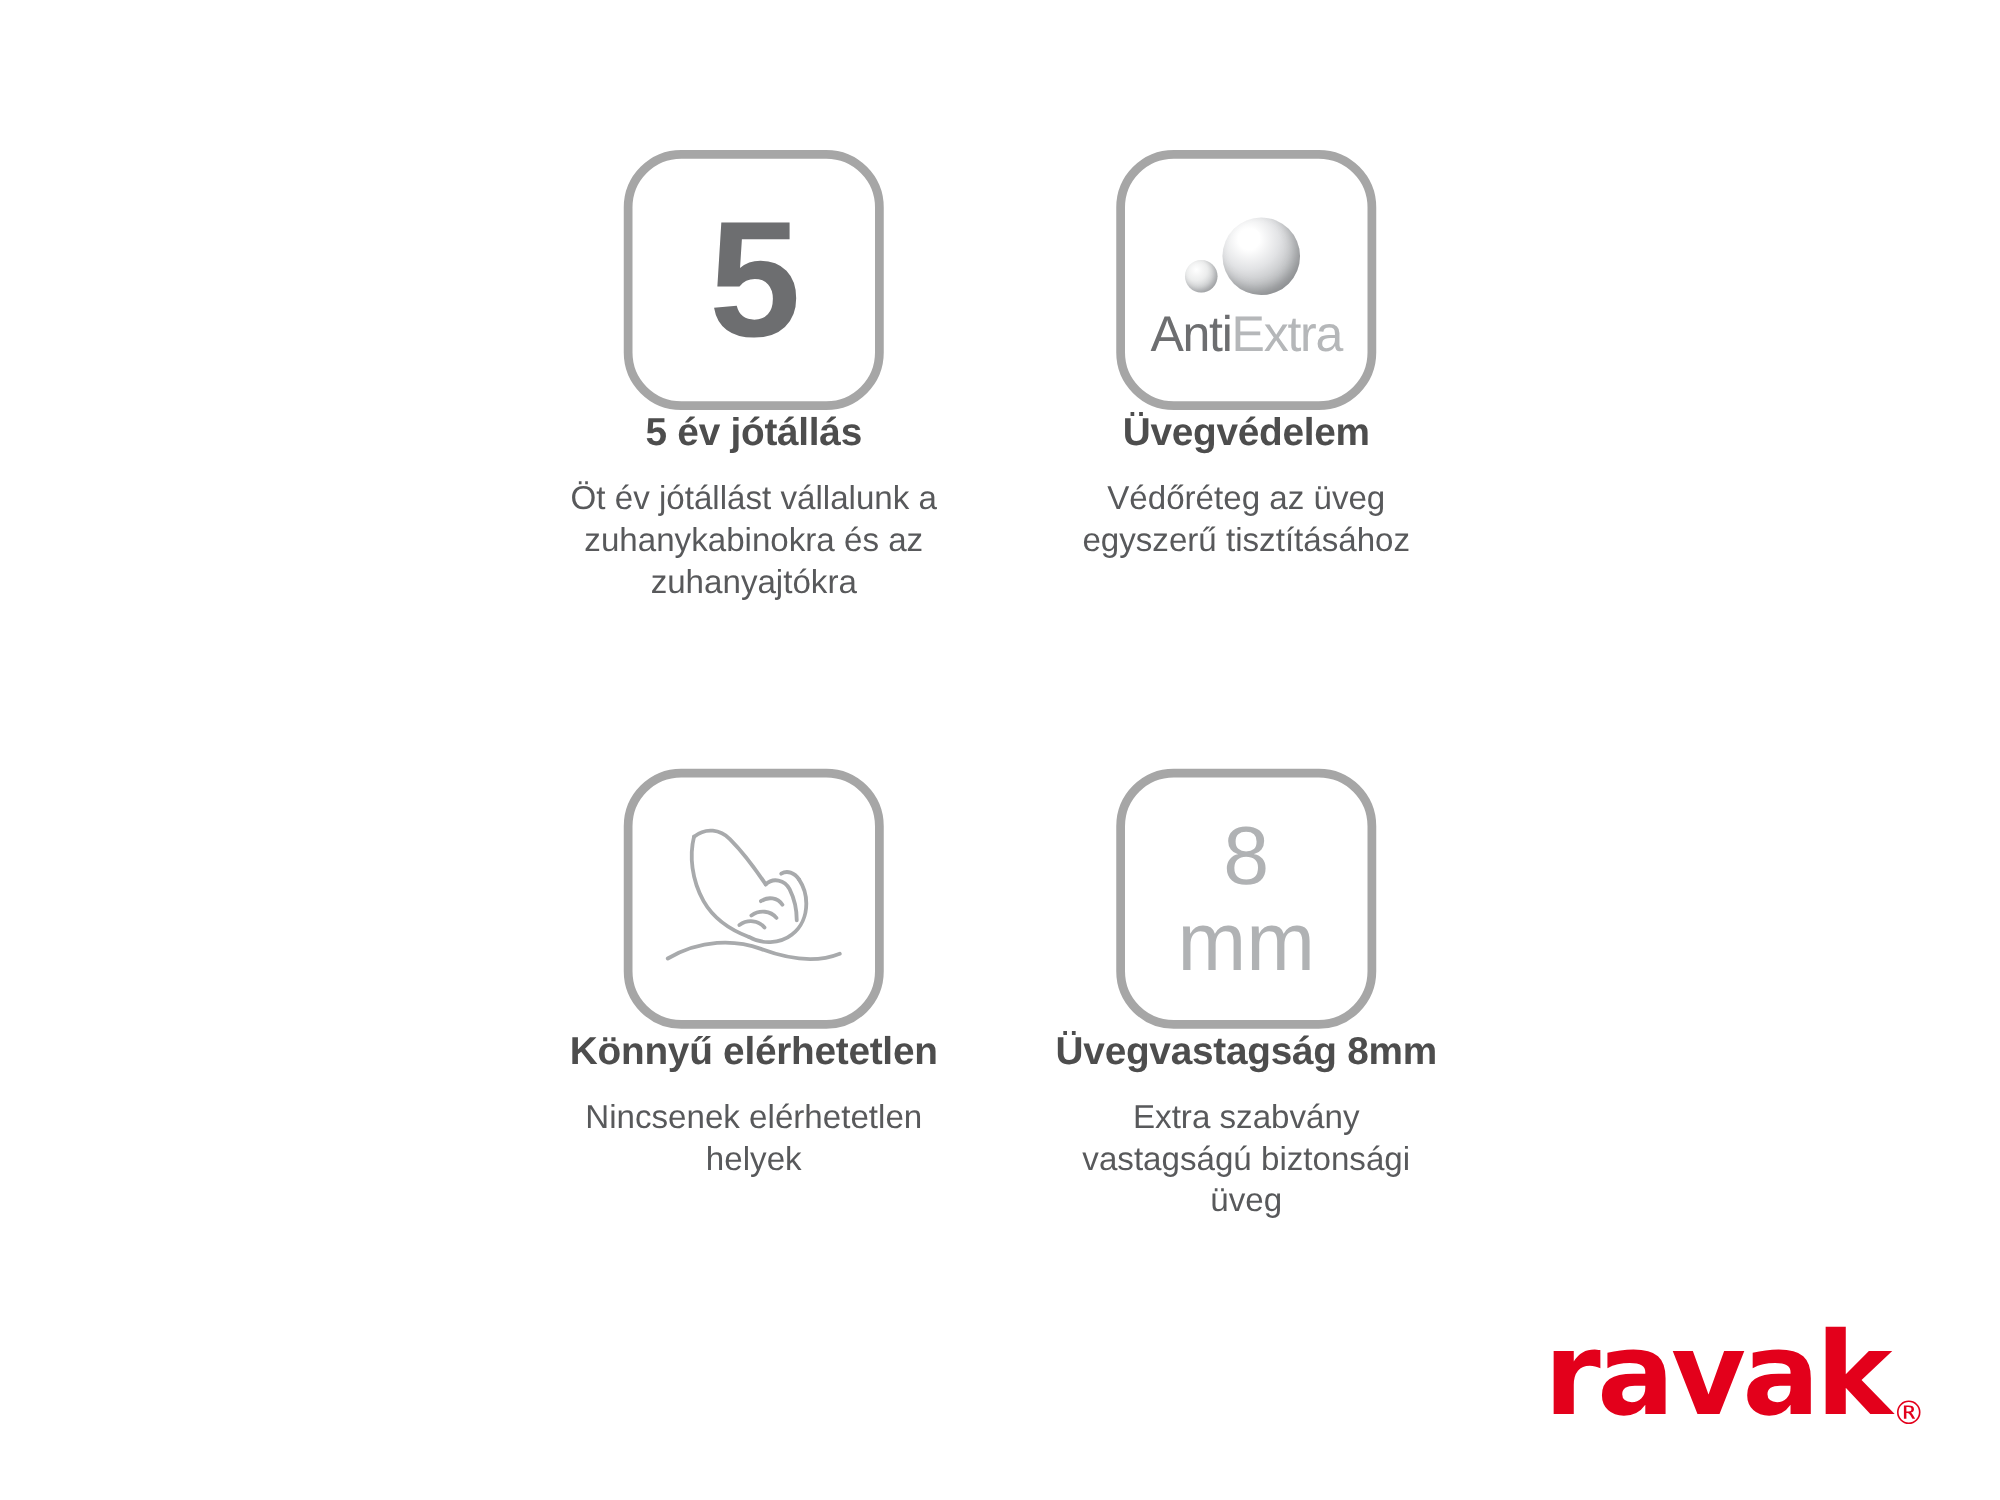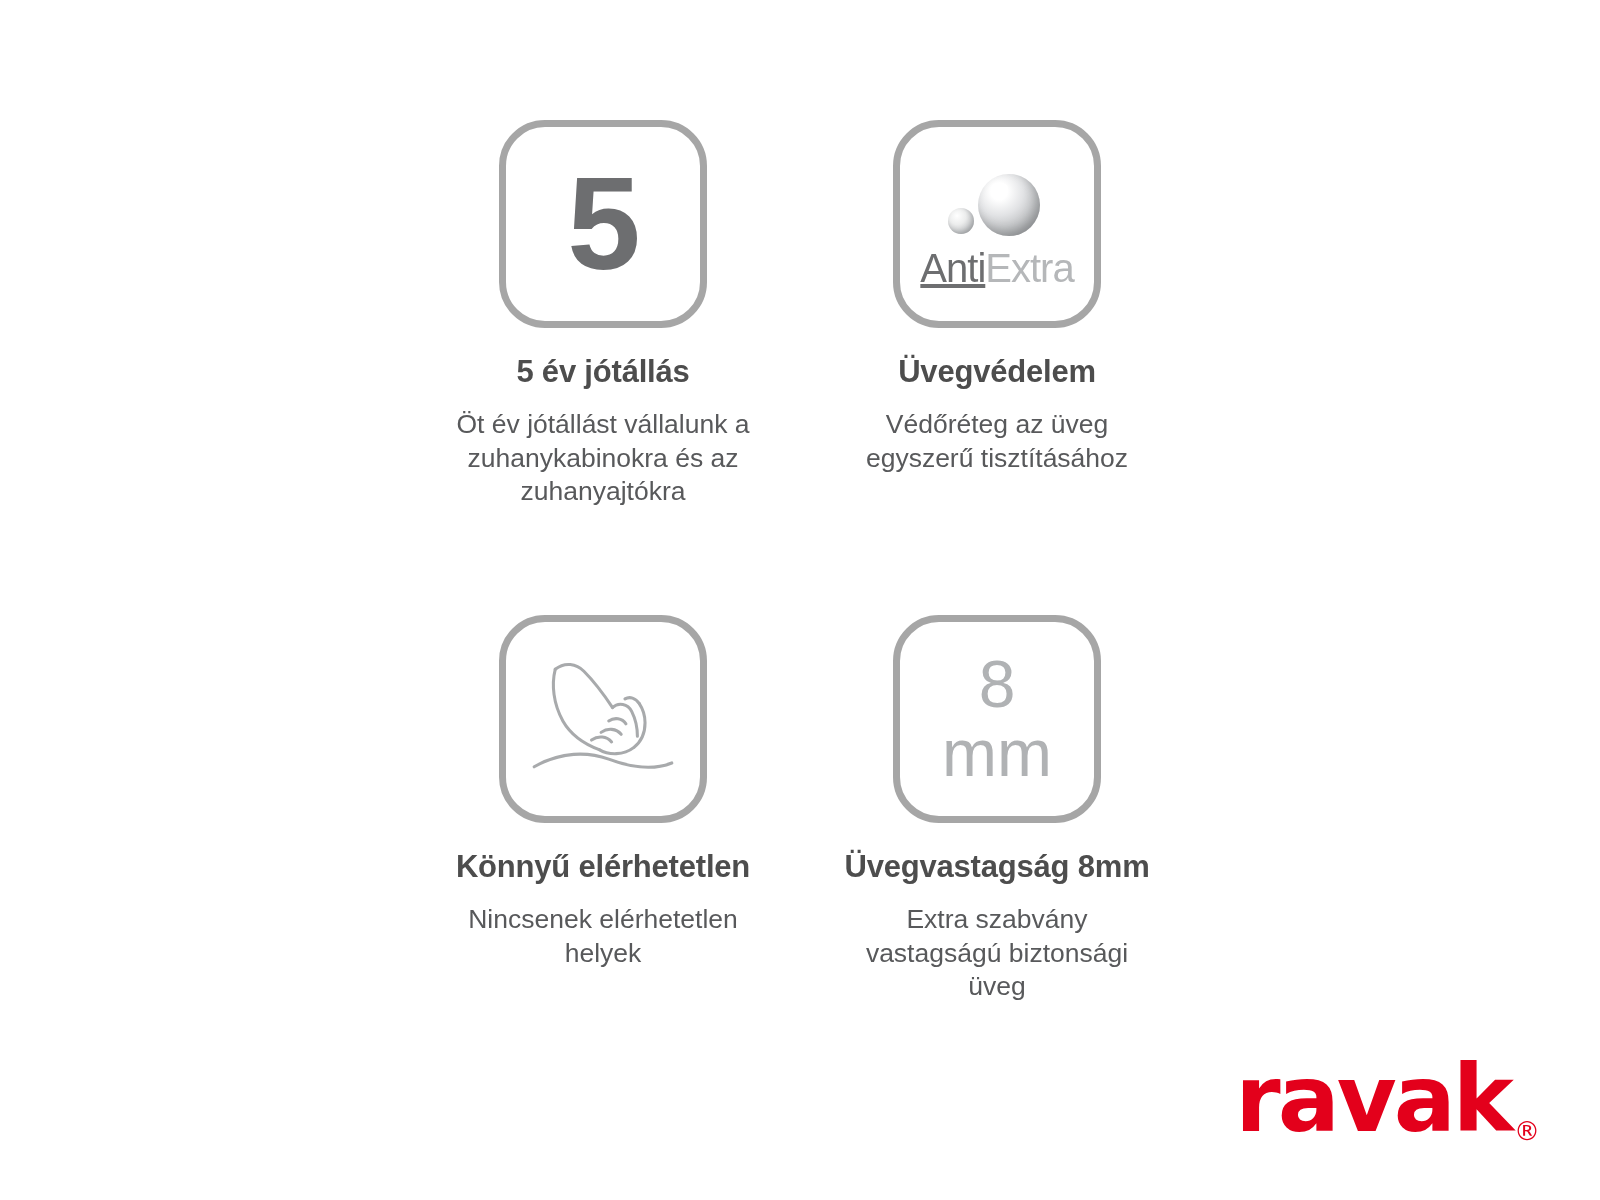--- a/index.html
+++ b/index.html
@@ -52,21 +52,20 @@
     display: flex;
     align-items: center;
     justify-content: center;
     position: relative;
   }
 
   .row-1 .icon-box { margin-top: 120px; }
   .row-2 .icon-box { margin-top: 85px; }
 
   .feature-title {
-    margin-top: 26px;
     font-size: 31px;
     font-weight: bold;
     color: #4d4d4d;
     text-align: center;
     line-height: 1.15;
     letter-spacing: -0.2px;
   }
   .feature-desc {
     margin-top: 18px;
     font-size: 26.5px;
@@ -131,21 +130,21 @@
     border-radius: 50%;
     background: radial-gradient(circle at 35% 30%, #ffffff 0%, #eceded 35%, #c3c5c7 70%, #9b9d9f 100%);
     box-shadow: inset -2px -2px 4px rgba(120,122,125,0.4);
   }
   .anticalc-text {
     font-size: 40px;
     line-height: 1;
     letter-spacing: -1px;
     white-space: nowrap;
   }
-  .anticalc-text .anti { color: #6d6e70; text-decoration: underline; }
+  .anticalc-text .anti { color: #6d6e70; }
   .anticalc-text .calc { color: #b5b7b9; }
 
   
   .hand-svg { width: 172px; height: 172px; display: block; }
 
   
   .thickness {
     display: flex;
     flex-direction: column;
     align-items: center;

